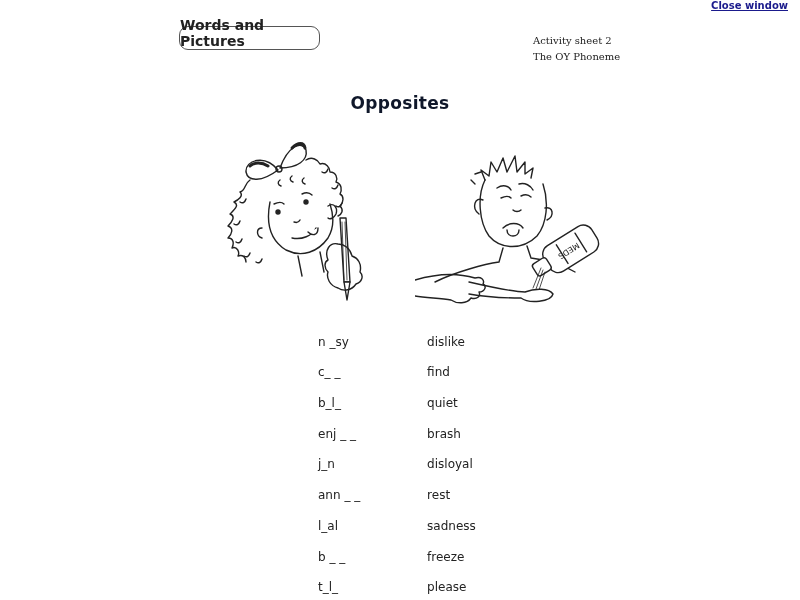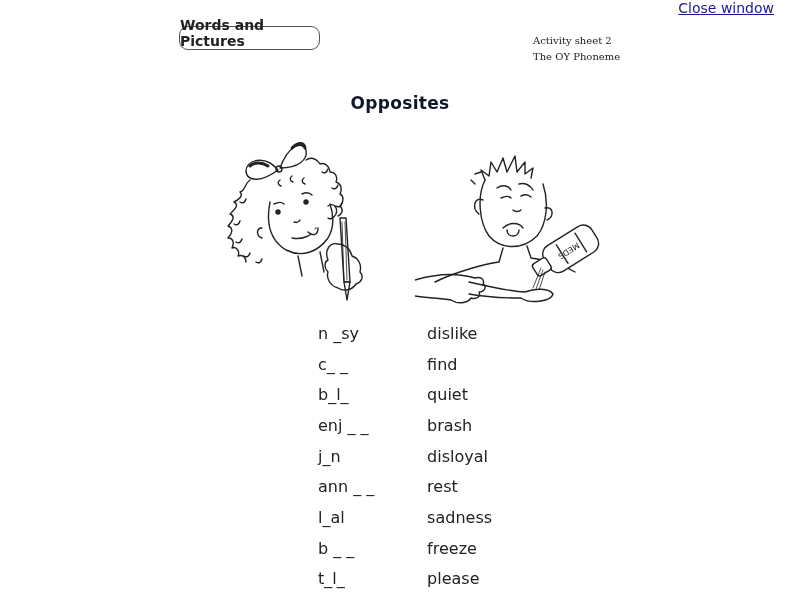--- a/index.html
+++ b/index.html
@@ -13,24 +13,24 @@
       color: #1a1a1a;
     }
     .page {
       position: relative;
       width: 800px;
       height: 600px;
     }
     .close-link {
       position: absolute;
       top: 0px;
-      right: 26px;
+      right: 12px;
       font-family: "DejaVu Sans", sans-serif;
-      font-size: 14px;
-      font-weight: normal;
+      font-size: 10px;
+      font-weight: bold;
       color: #1a1a8c;
       text-decoration: underline;
       cursor: pointer;
     }
     .pill {
       position: absolute;
       left: 179px;
       top: 26px;
       width: 141px;
       height: 24px;
@@ -92,22 +92,22 @@
     }
     .word-list {
       position: absolute;
       left: 318px;
       top: 318px;
       width: 200px;
     }
     .word-row {
       display: flex;
       height: 30.7px;
-      align-items: center;
-      font-size: 16px;
+      align-items: flex-end;
+      font-size: 12px;
       color: #222;
     }
     .word-left {
       width: 120px;
     }
     .word-right {
       width: 100px;
     }
   </style>
 </head>

